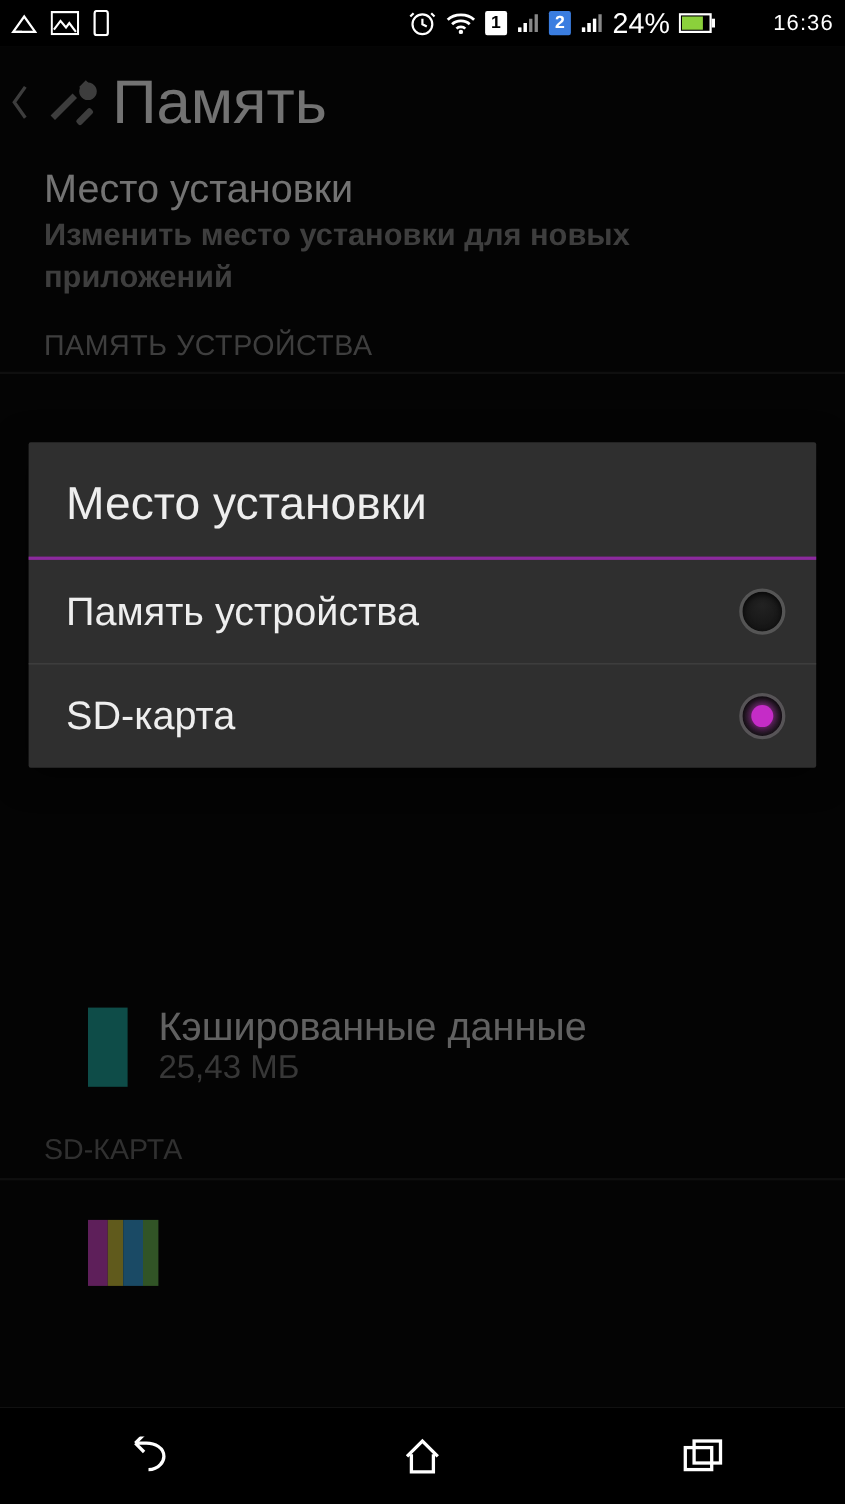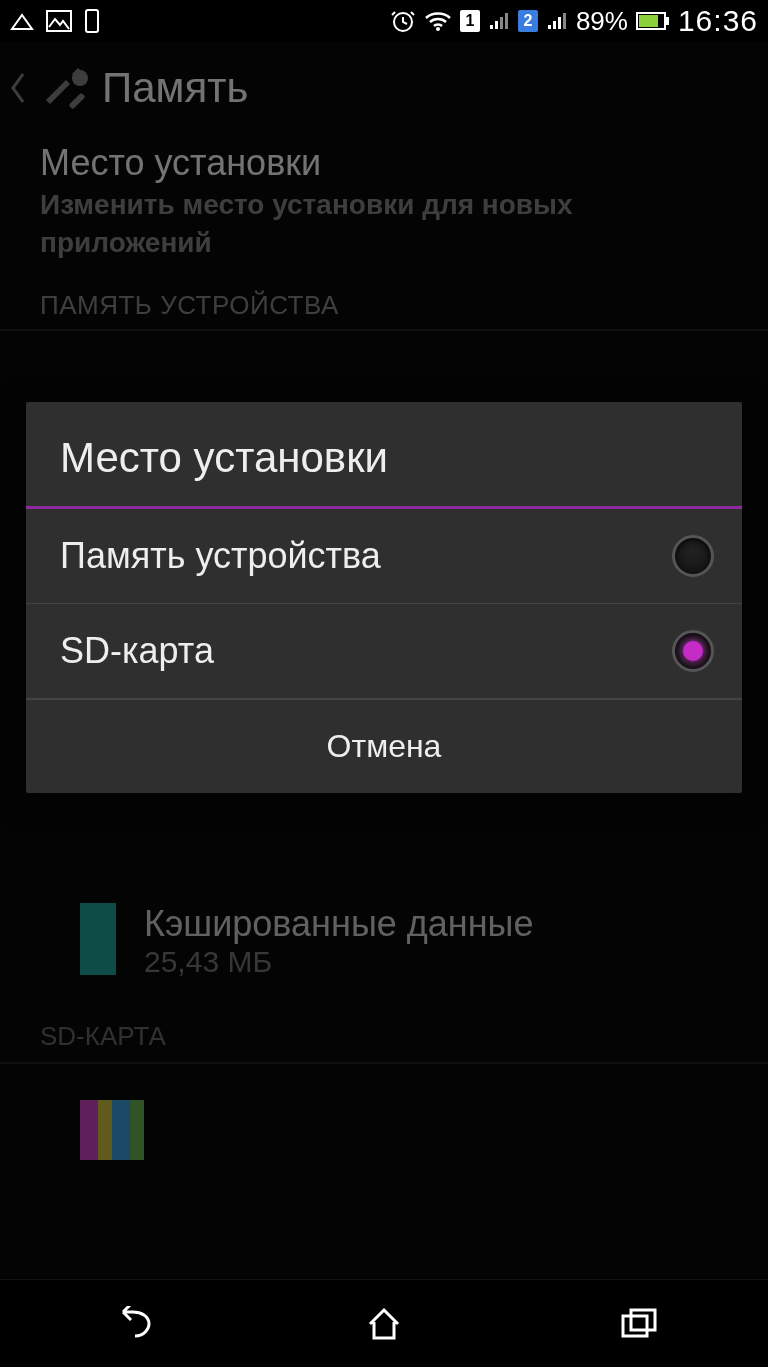--- a/index.html
+++ b/index.html
@@ -22,21 +22,21 @@
     padding: 0 10px;
     font-size: 26px;
     color: #fff;
   }
   .status-left, .status-right {
     display: flex;
     align-items: center;
     gap: 12px;
   }
   .status-right { gap: 8px; }
-  .clock { font-size: 30px; letter-spacing: 1px; }
+  .clock { font-size: 20px; letter-spacing: 1px; margin-left: 44px; }
   .icon-svg { display: block; }
 
   
   .page-bg {
     position: absolute;
     top: 42px;
     left: 0; right: 0;
     bottom: 88px;
     background: #0a0a0a;
     overflow: hidden;
@@ -56,21 +56,21 @@
   }
   .chevron-left {
     width: 24px; height: 40px;
     display:flex; align-items:center; justify-content:center;
   }
   .tools-icon {
     width: 56px; height: 56px;
     display:flex; align-items:center; justify-content:center;
   }
   .header-title {
-    font-size: 42px;
+    font-size: 56px;
     color: #fff;
     font-weight: 300;
   }
 
   .section {
     padding: 8px 40px 10px 40px;
   }
   .item-title {
     color: #fff;
     font-size: 36px;
@@ -90,21 +90,21 @@
     letter-spacing: 0.5px;
     padding: 18px 40px 8px 40px;
   }
   .divider {
     height: 2px;
     background: #222;
     margin: 0 0;
   }
   .cached-row {
     display: flex;
-    align-items: flex-start;
+    align-items: flex-end;
     gap: 28px;
     padding: 12px 40px 18px 80px;
   }
   .cached-swatch {
     width: 36px;
     height: 72px;
     background: #1fa8a0;
   }
   .cached-title {
     color: #d8d8d8;
@@ -267,21 +267,21 @@
           <path d="M2 18 h3 v-4 h-3z M7 18 h3 v-8 h-3z" fill="#fff"></path>
         </svg>
     </span>
     <span class="sim-badge" style="background:#3a7de0;color:#fff">2</span>
     <span>
       <svg class="icon-svg" width="22" height="20" viewBox="0 0 22 20">
           <path d="M2 18 h3 v-4 h-3z M7 18 h3 v-8 h-3z M12 18 h3 v-12 h-3z M17 18 h3 v-16 h-3z" fill="#888"></path>
           <path d="M2 18 h3 v-4 h-3z M7 18 h3 v-8 h-3z M12 18 h3 v-12 h-3z" fill="#fff"></path>
         </svg>
     </span>
-    <span style="font-size:26px">89%</span>
+    <span style="font-size:26px">24%</span>
     <span>
       <svg class="icon-svg" width="34" height="20" viewBox="0 0 34 20">
           <rect x="1" y="2" width="28" height="16" fill="none" stroke="#fff" stroke-width="2"></rect>
           <rect x="30" y="6" width="3" height="8" fill="#fff"></rect>
           <rect x="3" y="4" width="19" height="12" fill="#8bd13b"></rect>
         </svg>
     </span>
     <span class="clock">16:36</span>
   </div>
 </div>
@@ -340,23 +340,20 @@
 
   <div class="option">
     <span class="option-label">Память устройства</span>
     <span class="radio"></span>
   </div>
   <div class="option">
     <span class="option-label">SD-карта</span>
     <span class="radio selected"></span>
   </div>
 
-  <div class="dialog-cancel-row">
-    <div class="dialog-cancel">Отмена</div>
-  </div>
 </div>
 
 <div class="nav-bar">
   <div class="nav-btn">
     <svg width="46" height="36" viewBox="0 0 46 36">
         <path d="M30 6 C 40 6 44 14 44 18 C 44 26 36 30 28 30 L18 30 M18 30 L26 22 M18 30 L26 38" fill="none" stroke="#fff" stroke-width="3" transform="scale(1,-1) translate(0,-36)"></path>
       </svg>
   </div>
   <div class="nav-btn">
     <svg width="40" height="40" viewBox="0 0 40 40">

